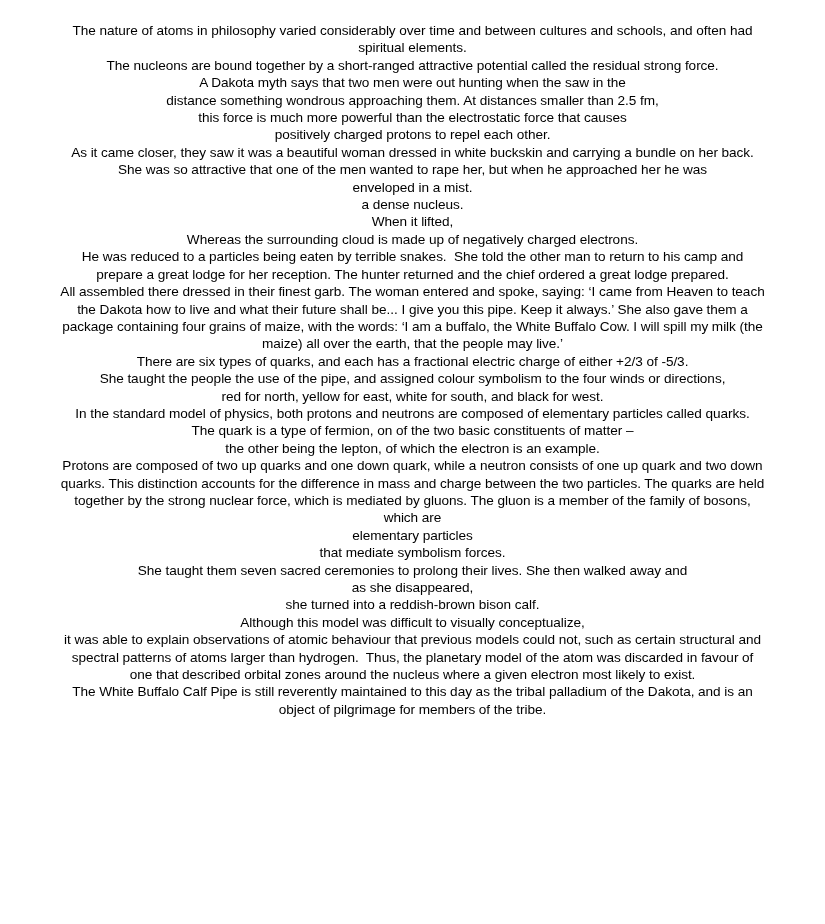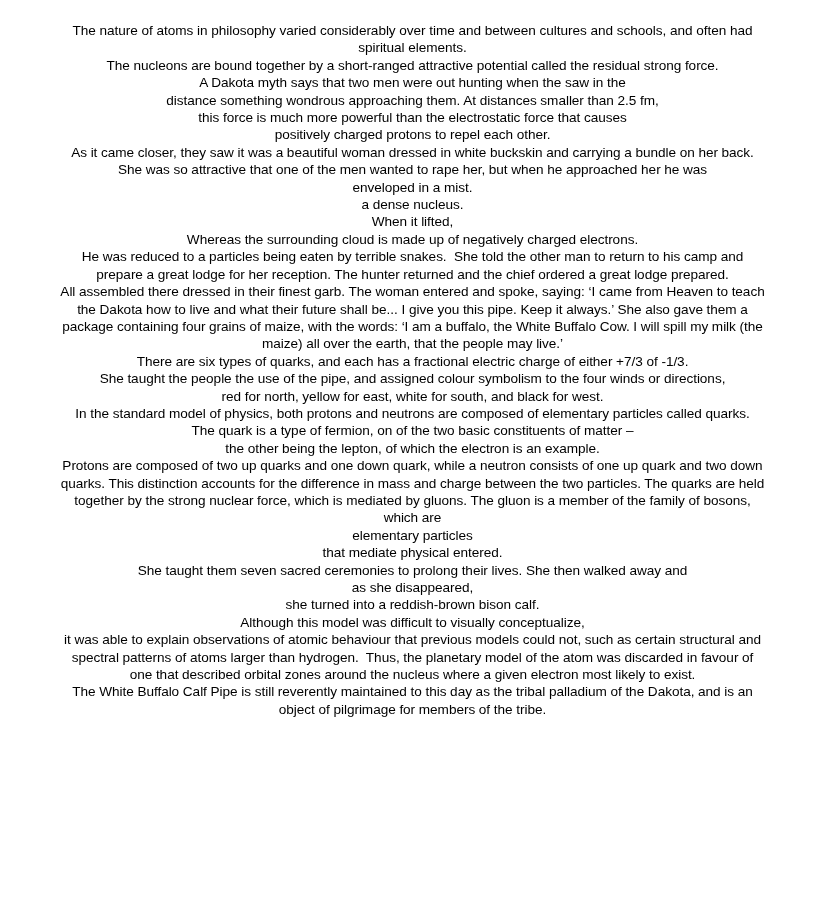--- a/index.html
+++ b/index.html
@@ -52,32 +52,32 @@
       <div class="text-line">enveloped in a mist.</div>
       <div class="text-line">a dense nucleus.</div>
       <div class="text-line">When it lifted,</div>
       <div class="text-line">Whereas the surrounding cloud is made up of negatively charged electrons.</div>
       <div class="text-line">He was reduced to a particles being eaten by terrible snakes.  She told the other man to return to his camp and</div>
       <div class="text-line">prepare a great lodge for her reception. The hunter returned and the chief ordered a great lodge prepared.</div>
       <div class="text-line">All assembled there dressed in their finest garb. The woman entered and spoke, saying: ‘I came from Heaven to teach</div>
       <div class="text-line">the Dakota how to live and what their future shall be... I give you this pipe. Keep it always.’ She also gave them a</div>
       <div class="text-line">package containing four grains of maize, with the words: ‘I am a buffalo, the White Buffalo Cow. I will spill my milk (the</div>
       <div class="text-line">maize) all over the earth, that the people may live.’</div>
-      <div class="text-line">There are six types of quarks, and each has a fractional electric charge of either +7/3 of -1/3.</div>
+      <div class="text-line">There are six types of quarks, and each has a fractional electric charge of either +2/3 of -5/3.</div>
       <div class="text-line">She taught the people the use of the pipe, and assigned colour symbolism to the four winds or directions,</div>
       <div class="text-line">red for north, yellow for east, white for south, and black for west.</div>
       <div class="text-line">In the standard model of physics, both protons and neutrons are composed of elementary particles called quarks.</div>
       <div class="text-line">The quark is a type of fermion, on of the two basic constituents of matter –</div>
       <div class="text-line">the other being the lepton, of which the electron is an example.</div>
       <div class="text-line">Protons are composed of two up quarks and one down quark, while a neutron consists of one up quark and two down</div>
       <div class="text-line">quarks. This distinction accounts for the difference in mass and charge between the two particles. The quarks are held</div>
       <div class="text-line">together by the strong nuclear force, which is mediated by gluons. The gluon is a member of the family of bosons,</div>
       <div class="text-line">which are</div>
       <div class="text-line">elementary particles</div>
-      <div class="text-line">that mediate physical entered.</div>
+      <div class="text-line">that mediate symbolism forces.</div>
       <div class="text-line">She taught them seven sacred ceremonies to prolong their lives. She then walked away and</div>
       <div class="text-line">as she disappeared,</div>
       <div class="text-line">she turned into a reddish-brown bison calf.</div>
       <div class="text-line">Although this model was difficult to visually conceptualize,</div>
       <div class="text-line">it was able to explain observations of atomic behaviour that previous models could not, such as certain structural and</div>
       <div class="text-line">spectral patterns of atoms larger than hydrogen.  Thus, the planetary model of the atom was discarded in favour of</div>
       <div class="text-line">one that described orbital zones around the nucleus where a given electron most likely to exist.</div>
       <div class="text-line">The White Buffalo Calf Pipe is still reverently maintained to this day as the tribal palladium of the Dakota, and is an</div>
       <div class="text-line">object of pilgrimage for members of the tribe.</div>
     </div>

